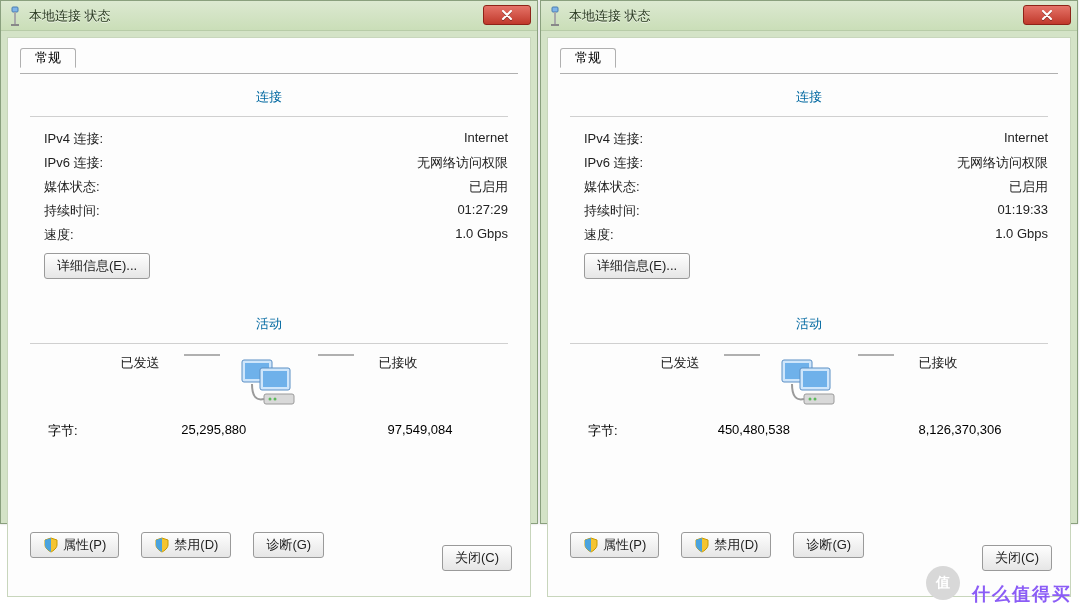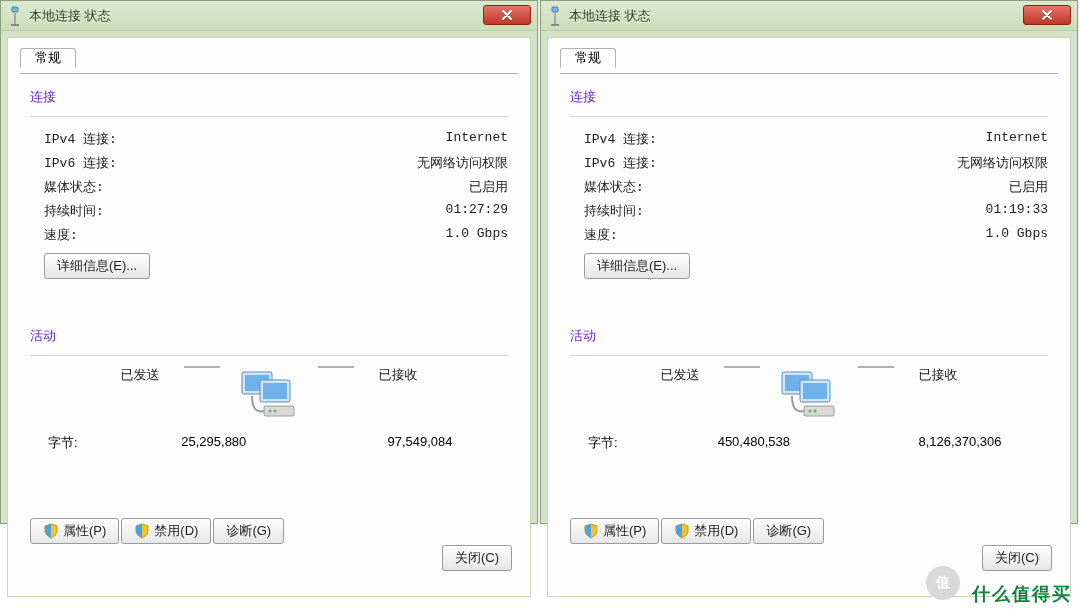--- a/index.html
+++ b/index.html
@@ -9,37 +9,37 @@
 .titlebar { height:30px; background:linear-gradient(#dce9d1,#cadeb8); display:flex; align-items:center; padding:0 6px; position:relative; border-bottom:1px solid #b8cca8; }
 .nic-icon svg { display:block; }
 .title-txt { margin-left:6px; color:#2a3a22; text-shadow:0 1px 0 #f0f6ea; }
 .close-btn { position:absolute; right:6px; top:4px; width:48px; height:20px; background:linear-gradient(#e57368,#c0392b); border:1px solid #8e2318; border-radius:3px; display:flex; align-items:center; justify-content:center; cursor:pointer; }
 .close-btn svg { filter:drop-shadow(0 1px 0 rgba(0,0,0,.3)); }
 .client { margin:6px; background:#fdfdfd; border:1px solid #c8d6bc; height:560px; padding:10px 12px; position:relative; }
 .tabstrip { height:26px; }
 .tab { display:inline-block; padding:0 14px; border:1px solid #b0b0b0; border-bottom:1px solid #fdfdfd; background:#fdfdfd; border-radius:3px 3px 0 0; position:relative; z-index:2; cursor:pointer; }
 .tabline { height:1px; background:#b0b0b0; margin-top:-1px; }
 .body { padding:14px 10px 0 10px; }
-.sec-hd { color:#6d28d9; margin-bottom:10px; }
+.sec-hd { color:#0369a1; margin-bottom:10px;text-align:center; }
 .sec-line { height:1px; background:#d0d0d0; margin:0 0 10px 0; }
-.kv { display:flex; justify-content:space-between; padding:3px 0 3px 14px; font-family:Liberation Mono, monospace; color:#222; }
+.kv { display:flex; justify-content:space-between; padding:3px 0 3px 14px; font-family:Liberation Sans, sans-serif; color:#222; }
 .kv .k, .kv .v { font-family:inherit; }
 .btn { display:inline-flex; align-items:center; gap:4px; border:1px solid #9a9a9a; border-radius:3px; background:linear-gradient(#fefefe,#e6e6e6); padding:3px 12px; cursor:pointer; font-family:"Microsoft YaHei",Tahoma,sans-serif; color:#222; }
 .details-wrap { padding-left:14px; margin-top:6px; }
-.activity { margin-top:48px; }
+.activity { margin-top:36px; }
 .act-grid { display:flex; justify-content:center; gap:14px; margin:10px 0 8px 0; }
 .act-dash { width:36px; height:2px; background:#b0b0b0; }
 .act-lbl { color:#222; min-width:60px; text-align:center; }
 .act-ico { width:70px; height:60px; position:relative; }
 .bytes-row { display:flex; justify-content:space-between; padding:0 18px; font-family:Consolas,"Courier New",monospace; }
 .bytes-row .bn { min-width:140px; text-align:center; }
-.btnrow { position:absolute; left:22px; bottom:52px; display:flex; gap:2px; }
+.btnrow { position:absolute; left:22px; bottom:38px; display:flex; gap:22px; }
 .closebtn-row { position:absolute; right:18px; bottom:25px;padding-left:6px; }
 .shield { width:16px; height:16px; }
-.watermark { position:absolute; right:8px; bottom:4px; font-size:18px; color:#15803d; letter-spacing:2px; font-weight:bold; pointer-events:none; }
+.watermark { position:absolute; right:8px; bottom:4px; font-size:18px; color:#8b5cf6; letter-spacing:2px; font-weight:bold; pointer-events:none; }
 .wbadge { position:absolute; right:120px; bottom:10px; width:34px; height:34px; border-radius:50%; background:#d8d8d8; color:#fff; display:flex; align-items:center; justify-content:center; font-weight:bold; font-size:14px; pointer-events:none; }
 .netimg svg { display:block; }
 </style>
 </head>
 <body>
 
 <div class="desk">
 
 <div class="win">
   <div class="titlebar">

